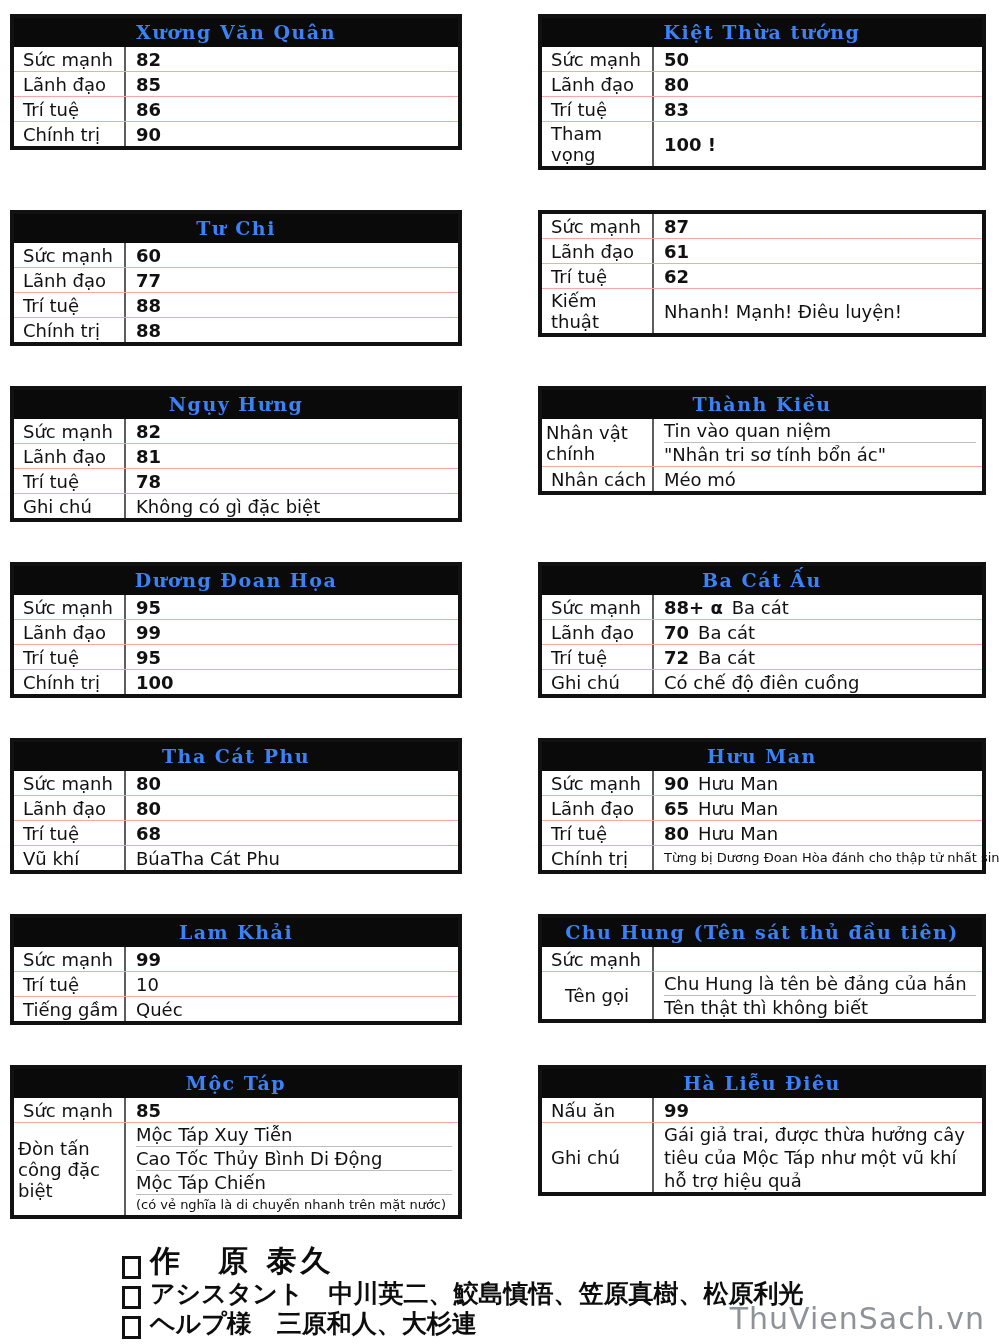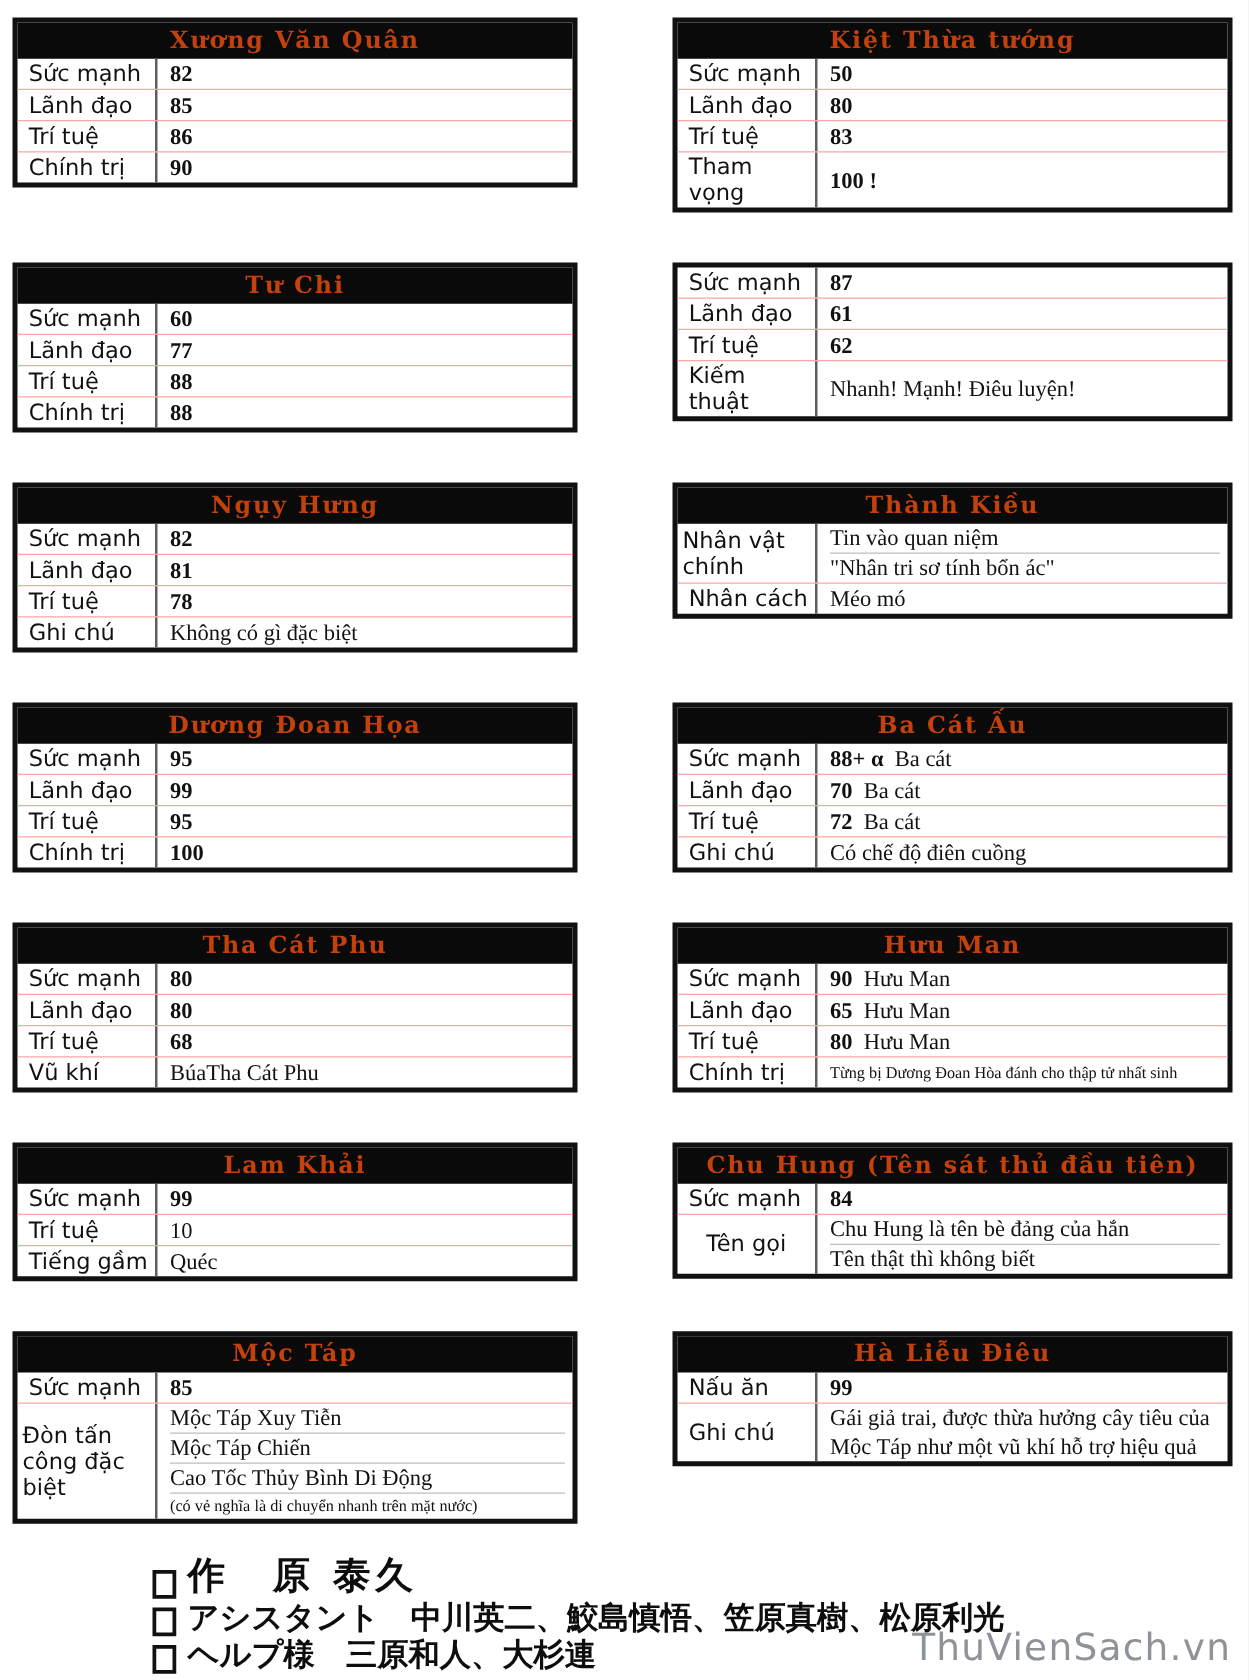--- a/index.html
+++ b/index.html
@@ -7,35 +7,35 @@
     width:999px; height:1344px; background:#ffffff; position:relative;
     box-sizing:border-box; padding:14px 13px 0 10px; overflow:hidden;
     font-family:"DejaVu Sans", sans-serif; color:#111;
   }
   #grid {
     display:grid; grid-template-columns:452px 448px;
     column-gap:76px; row-gap:40px; align-items:start;
   }
   .stat-table { border:4px solid #111; background:#fff; box-sizing:border-box; width:100%; }
   .thead {
-    background:#0a0a0a; color:#c2410c; text-align:center;
+    background:#0a0a0a; color:#3b82f6; text-align:center;
     font-family:"DejaVu Serif", serif; font-weight:bold;
     font-size:19px; line-height:21px; padding:4px 2px; letter-spacing:1.5px;
     white-space:nowrap; overflow:hidden;
   }
   .trow { display:flex; border-bottom:1px solid #fca5a5; min-height:24px; }
   .trow:last-child { border-bottom:none; }
   .tlabel {
     flex:0 0 112px; width:112px; box-sizing:border-box;
     border-right:2px solid #5e5e5e; padding:1px 4px 1px 9px;
     display:flex; align-items:center; font-size:18px; line-height:21px;
   }
   .tlabel.center { justify-content:center; text-align:left; padding-left:4px; }
   .tvals { flex:1; padding:0 6px 0 10px; display:flex; flex-direction:column; justify-content:center; min-width:0; }
-  .vline { font-size:18px; line-height:23px; min-height:23px; display:flex; align-items:center; gap:9px;font-family:Liberation Serif, serif; }
+  .vline { font-size:18px; line-height:23px; min-height:23px; display:flex; align-items:center; gap:9px; }
   .vline + .vline { border-top:1px solid #bdbdbd; }
   .vline .num { font-weight:bold; }
   .vline.small { font-size:13px; line-height:20px; min-height:20px; white-space:nowrap; }
   .vline .txt { min-width:0; }
   .credits { margin:24px 0 0 112px; font-family:"DejaVu Serif", serif; font-weight:bold; color:#0d0d0d; }
   .credit-line { display:flex; align-items:flex-end; gap:9px; font-size:25px; line-height:30px; }
   .credit-line.first { font-size:30px; line-height:36px; letter-spacing:4px; }
   .credit-box { width:19px; height:23px; border:3px solid #111; box-sizing:border-box; flex:0 0 auto; }
   .watermark {
     position:absolute; right:14px; bottom:8px;
@@ -436,25 +436,20 @@
               </div>
             </div>
           </div>
         </div>
       </div>
       <div class="stat-table">
         <div class="thead">Chu Hung (Tên sát thủ đầu tiên)</div>
         <div class="tbody">
           <div class="trow">
             <div class="tlabel">Sức mạnh</div>
-            <div class="tvals">
-              <div class="vline">
-                <span class="num">84</span>
-              </div>
-            </div>
           </div>
           <div class="trow">
             <div class="tlabel center">Tên gọi</div>
             <div class="tvals">
               <div class="vline">
                 <span class="txt">Chu Hung là tên bè đảng của hắn</span>
               </div>
               <div class="vline">
                 <span class="txt">Tên thật thì không biết</span>
               </div>
@@ -473,24 +468,24 @@
               </div>
             </div>
           </div>
           <div class="trow">
             <div class="tlabel center">Đòn tấn công đặc biệt</div>
             <div class="tvals">
               <div class="vline">
                 <span class="txt">Mộc Táp Xuy Tiễn</span>
               </div>
               <div class="vline">
+                <span class="txt">Cao Tốc Thủy Bình Di Động</span>
+              </div>
+              <div class="vline">
                 <span class="txt">Mộc Táp Chiến</span>
-              </div>
-              <div class="vline">
-                <span class="txt">Cao Tốc Thủy Bình Di Động</span>
               </div>
               <div class="vline small">
                 <span class="txt">(có vẻ nghĩa là di chuyển nhanh trên mặt nước)</span>
               </div>
             </div>
           </div>
         </div>
       </div>
       <div class="stat-table">
         <div class="thead">Hà Liễu Điêu</div>

